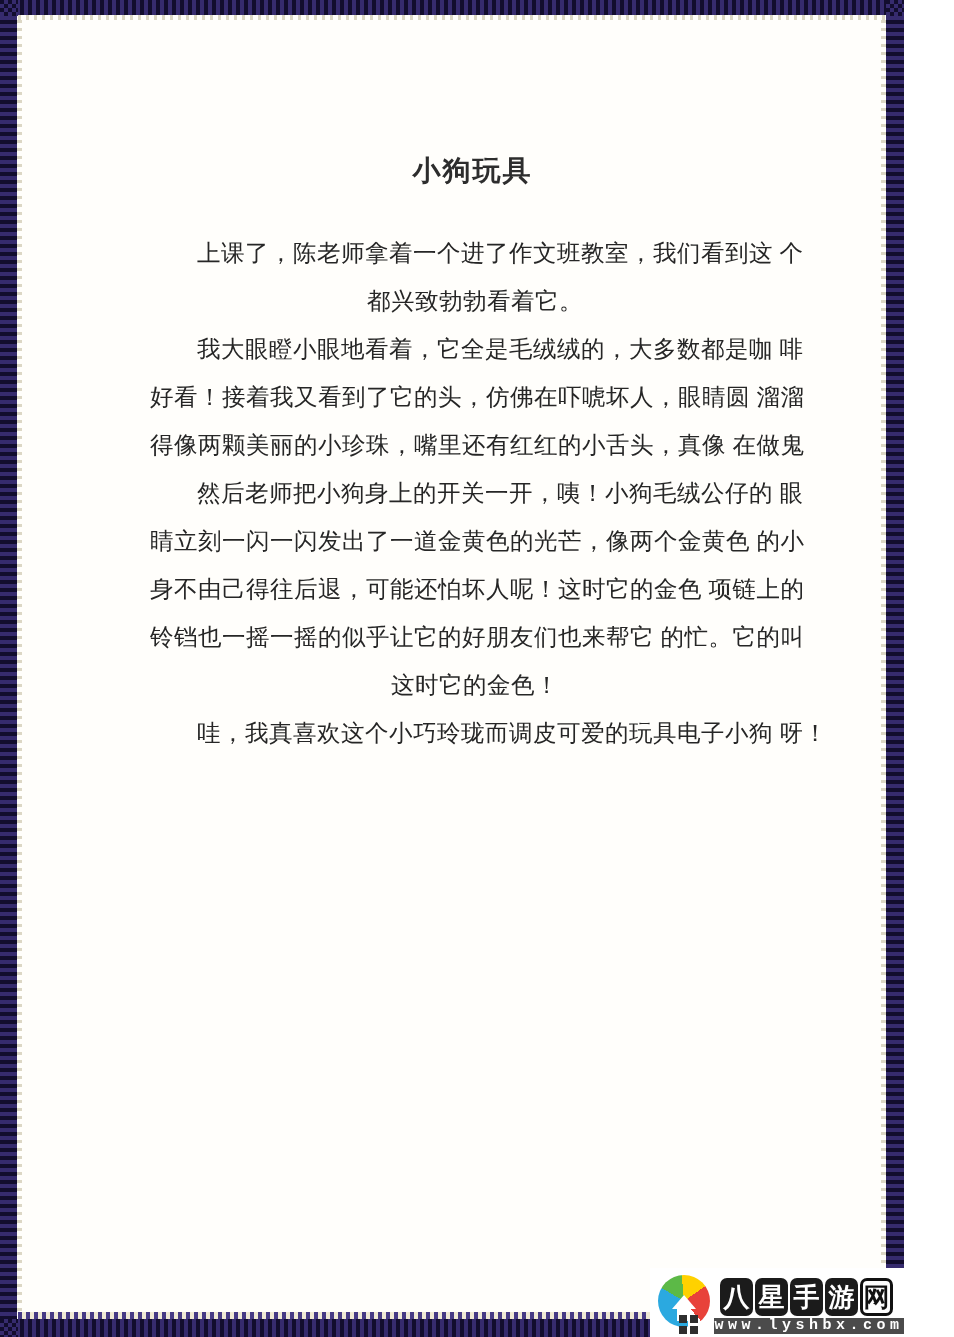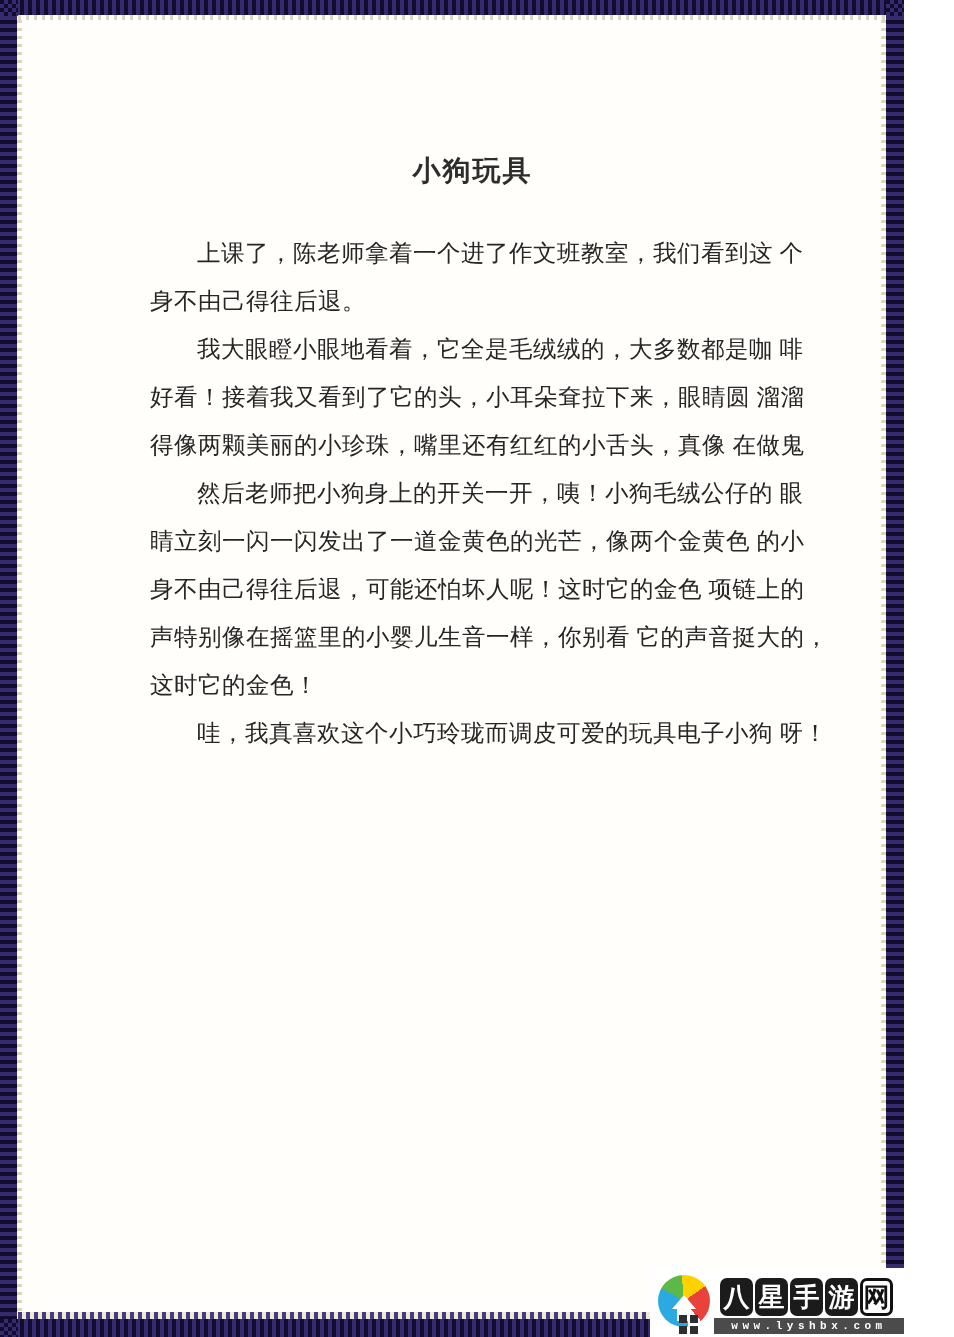--- a/index.html
+++ b/index.html
@@ -37,20 +37,21 @@
     background:repeating-linear-gradient(180deg,#dcd7c5 0 3px,transparent 3px 8px);}
   
   .title{
     position:absolute; left:150px; top:133px; width:645px;
     text-align:center; font-size:28px; letter-spacing:2px;
     color:#2d2d2d; z-index:3;
   }
   .essay{
     position:absolute; left:150px; top:229px; width:650px; z-index:3;
     color:#262626;
+    text-align:center;
   }
   .line{
     height:48px; line-height:48px; font-size:23.5px;
     white-space:pre; letter-spacing:0.5px;
   }
   .line.first{text-indent:2em;}
   
   .watermark{
     position:absolute; right:0; bottom:0; width:254px; height:69px;
     background:#ffffff; z-index:4;
@@ -81,21 +82,21 @@
     font-size:26px; font-weight:bold;
   }
   .stamp.outline{
     background:#fff; color:#111; border:3px solid #111;
     width:27px; height:32px; border-radius:7px;
   }
   .wm-urlbar{
     position:absolute; left:64px; right:0; top:50px; height:16px;
     background:#4b4b4b; color:#fff; text-align:center;
     font-family:"Liberation Mono","DejaVu Sans Mono",monospace;
-    font-size:11px; font-weight:bold; letter-spacing:4.5px; line-height:16px;
+    font-size:15px; font-weight:bold; letter-spacing:4.5px; line-height:16px;
     white-space:nowrap; overflow:hidden;
   }
 </style>
 </head>
 <body>
 
 <div class="page">
 
   <div class="band band-top"></div>
   <div class="band band-bottom"></div>
@@ -106,28 +107,28 @@
   <div class="corner bl"></div>
   <div class="corner br"></div>
   <div class="dash dash-top"></div>
   <div class="dash dash-bottom"></div>
   <div class="dash dash-left"></div>
   <div class="dash dash-right"></div>
 
   <h1 class="title">小狗玩具</h1>
   <div class="essay" id="essay-body">
       <div class="line first">上课了，陈老师拿着一个进了作文班教室，我们看到这 个</div>
-      <div class="line">身不由己得往后退。</div>
+      <div class="line">都兴致勃勃看着它。</div>
       <div class="line first">我大眼瞪小眼地看着，它全是毛绒绒的，大多数都是咖 啡</div>
-      <div class="line">好看！接着我又看到了它的头，小耳朵耷拉下来，眼睛圆 溜溜</div>
+      <div class="line">好看！接着我又看到了它的头，仿佛在吓唬坏人，眼睛圆 溜溜</div>
       <div class="line">得像两颗美丽的小珍珠，嘴里还有红红的小舌头，真像 在做鬼</div>
       <div class="line first">然后老师把小狗身上的开关一开，咦！小狗毛绒公仔的 眼</div>
       <div class="line">睛立刻一闪一闪发出了一道金黄色的光芒，像两个金黄色 的小</div>
       <div class="line">身不由己得往后退，可能还怕坏人呢！这时它的金色 项链上的</div>
-      <div class="line">声特别像在摇篮里的小婴儿生音一样，你别看 它的声音挺大的，</div>
+      <div class="line">铃铛也一摇一摇的似乎让它的好朋友们也来帮它 的忙。它的叫</div>
       <div class="line">这时它的金色！</div>
       <div class="line first">哇，我真喜欢这个小巧玲珑而调皮可爱的玩具电子小狗 呀！</div>
     </div>
 
   <div class="watermark">
     <div class="wm-logo" id="wm-logo" style="background: conic-gradient(from -60deg, rgb(92, 185, 71) 0deg, rgb(92, 185, 71) 55deg, rgb(255, 209, 0) 55deg, rgb(255, 209, 0) 115deg, rgb(232, 66, 58) 115deg, rgb(232, 66, 58) 200deg, rgb(255, 255, 255) 200deg, rgb(255, 255, 255) 230deg, rgb(43, 169, 224) 230deg, rgb(43, 169, 224) 360deg);">
       <div class="wm-house">
         <div class="roof"></div>
         <div class="body"></div>
       </div>

